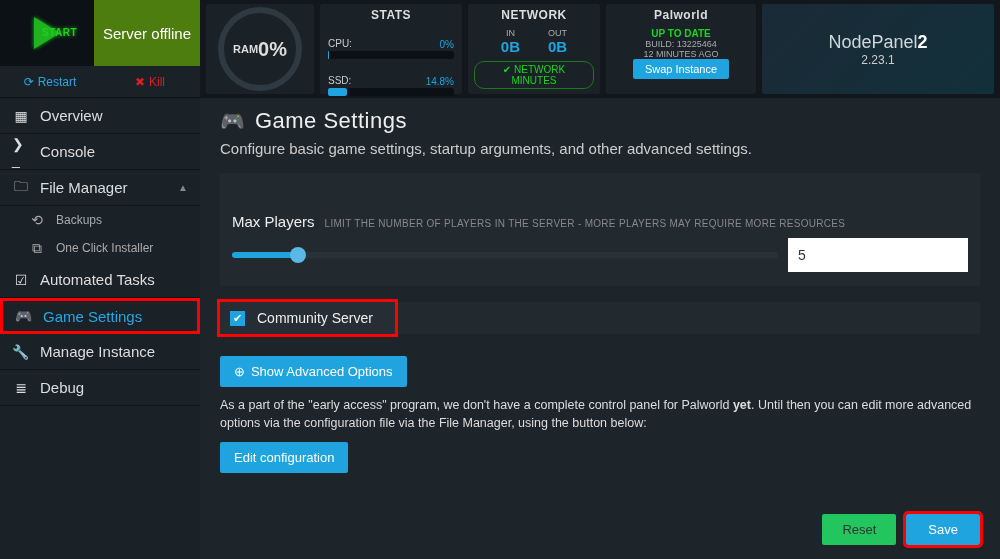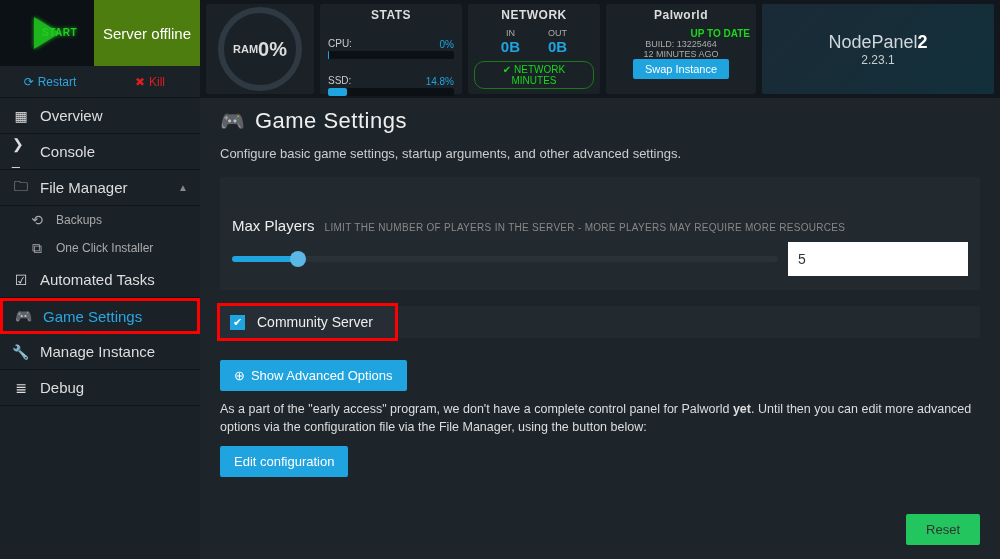--- a/index.html
+++ b/index.html
@@ -37,32 +37,32 @@
   .bar-track { height:8px; background:#0a1014; border-radius:2px; margin:2px 0 4px; position:relative; }
   .bar-fill { height:100%; background:#1fa4e0; border-radius:2px; }
   .bar-val { position:absolute; right:0; top:-12px; font-size:10px; color:#1fa4e0; }
   .net-widget { width:132px; padding:4px 6px; text-align:center; }
   .net-io { display:flex; justify-content:center; gap:28px; margin-top:2px; }
   .net-col { font-size:11px; }
   .net-dir { color:#aaa; font-size:9px; }
   .net-val { color:#1fa4e0; font-size:15px; font-weight:bold; }
   .net-stable { margin-top:6px; border:1px solid #1a7a1a; border-radius:10px; padding:2px 6px; font-size:10px; color:#1bd61b; display:inline-block; }
   .pal-widget { width:150px; padding:4px 6px; text-align:center; }
-  .pal-status { color:#1bd61b; font-size:10px; font-weight:bold; margin-top:2px;text-align:right; }
+  .pal-status { color:#1bd61b; font-size:10px; font-weight:bold; margin-top:2px; }
   .pal-build { color:#aaa; font-size:9px; }
   .swap-btn { margin-top:0; background:#1fa4e0; color:#fff; border:none; padding:4px 12px; font-size:11px; border-radius:2px; }
   .brand-widget { flex:1; display:flex; flex-direction:column; align-items:center; justify-content:center; background:linear-gradient(135deg,#1a2a36,#12303a); }
   .brand-title { font-size:18px; color:#cfd7db; font-weight:300; }
   .brand-title b { font-weight:bold; color:#fff; }
   .brand-ver { font-size:12px; color:#ccc; }
   
   .content { flex:1; padding:10px 20px 14px; display:flex; flex-direction:column; overflow:hidden; }
   .page-head { display:flex; align-items:center; gap:10px; }
   .page-title { font-size:22px; color:#eee; font-weight:400; letter-spacing:0.5px; }
-  .page-sub { font-size:13px; color:#ccc; margin-top:12px; }
+  .page-sub { font-size:15px; color:#ccc; margin-top:6px; }
   .panel { background:#22292f; margin-top:16px; padding:12px 12px 14px; border-radius:2px; }
   .field-row { display:flex; align-items:baseline; gap:10px; }
   .field-label { font-size:15px; color:#eee;margin-top:28px; }
   .field-hint { font-size:10px; color:#888; letter-spacing:0.3px; }
   .slider-wrap { display:flex; align-items:center; gap:10px; margin-top:8px; }
   .slider { flex:1; height:6px; background:#293139; position:relative; border-radius:3px; }
   .slider-fill { height:100%; width:12%; background:#1fa4e0; border-radius:3px; }
   .slider-thumb { position:absolute; top:-5px; left:12%; width:16px; height:16px; border-radius:50%; background:#5ab7e6; margin-left:-8px; }
   .slider-input { width:180px; height:34px; background:#fff; color:#333; border:none; padding:0 10px; font-size:14px; }
   .check-row { background:#262d34; display:flex; align-items:center; padding:6px 10px; }
@@ -231,16 +231,17 @@
         <div class="note">
           <span>As a part of the "early access" program, we don't have a complete control panel for Palworld </span><b>yet</b><span>. Until then you can edit more advanced options via the configuration file via the File Manager, using the button below:</span>
         </div>
         <div class="edit-config">
           <button class="btn btn-blue">Edit configuration</button>
         </div>
       </div>
 
       <div class="footer-row">
         <button class="btn btn-grey">Reset</button>
+        <button class="btn btn-blue hl-red-inline" style="padding:8px 22px;">Save</button>
       </div>
     </div>
   </div>
 </div>
 
 </body></html>

